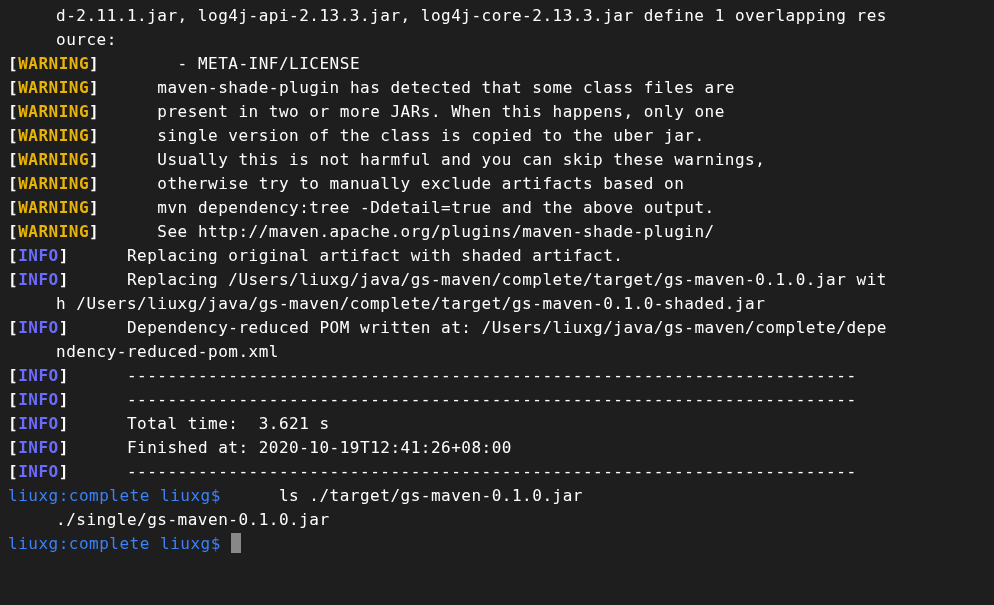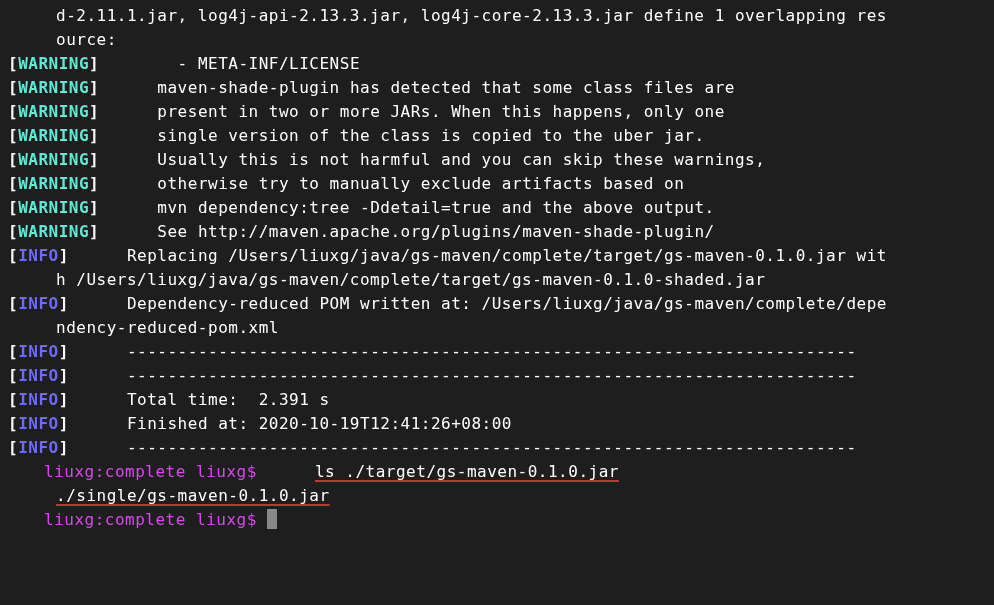--- a/index.html
+++ b/index.html
@@ -21,72 +21,71 @@
     }
     .line {
       white-space: pre-wrap;
       word-break: break-all;
     }
     .bracket {
       color: #ffffff;
       font-weight: bold;
     }
     .warning {
-      color: #5eead4;
+      color: #eab308;
       font-weight: bold;
     }
     .info {
       color: #6b6bff;
       font-weight: bold;
     }
     .text {
       color: #ffffff;
       margin-left: 48px;
     }
     .success {
       color: #4ec94e;
       font-weight: bold;
     }
     .underline {
-      text-decoration: underline;
       text-decoration-color: #cc3333;
       text-decoration-thickness: 2px;
       text-underline-offset: 3px;
     }
     .cursor {
       background: #888888;
       display: inline-block;
       width: 10px;
       height: 20px;
       vertical-align: text-bottom;
     }
     .prompt {
-      color: #d946ef;
-      margin-left: 36px;
+      color: #3b82f6;
     }
   </style>
 </head>
 <body>
 
 <div>
   <div class="line"><span class="text">d-2.11.1.jar, log4j-api-2.13.3.jar, log4j-core-2.13.3.jar define 1 overlapping res</span></div>
   <div class="line"><span class="text">ource:</span></div>
   <div class="line"><span class="bracket">[</span><span class="warning">WARNING</span><span class="bracket">]</span><span class="text">   - META-INF/LICENSE</span></div>
   <div class="line"><span class="bracket">[</span><span class="warning">WARNING</span><span class="bracket">]</span><span class="text"> maven-shade-plugin has detected that some class files are</span></div>
   <div class="line"><span class="bracket">[</span><span class="warning">WARNING</span><span class="bracket">]</span><span class="text"> present in two or more JARs. When this happens, only one</span></div>
   <div class="line"><span class="bracket">[</span><span class="warning">WARNING</span><span class="bracket">]</span><span class="text"> single version of the class is copied to the uber jar.</span></div>
   <div class="line"><span class="bracket">[</span><span class="warning">WARNING</span><span class="bracket">]</span><span class="text"> Usually this is not harmful and you can skip these warnings,</span></div>
   <div class="line"><span class="bracket">[</span><span class="warning">WARNING</span><span class="bracket">]</span><span class="text"> otherwise try to manually exclude artifacts based on</span></div>
   <div class="line"><span class="bracket">[</span><span class="warning">WARNING</span><span class="bracket">]</span><span class="text"> mvn dependency:tree -Ddetail=true and the above output.</span></div>
   <div class="line"><span class="bracket">[</span><span class="warning">WARNING</span><span class="bracket">]</span><span class="text"> See http://maven.apache.org/plugins/maven-shade-plugin/</span></div>
+  <div class="line"><span class="bracket">[</span><span class="info">INFO</span><span class="bracket">]</span><span class="text"> Replacing original artifact with shaded artifact.</span></div>
   <div class="line"><span class="bracket">[</span><span class="info">INFO</span><span class="bracket">]</span><span class="text"> Replacing /Users/liuxg/java/gs-maven/complete/target/gs-maven-0.1.0.jar wit</span></div>
   <div class="line"><span class="text">h /Users/liuxg/java/gs-maven/complete/target/gs-maven-0.1.0-shaded.jar</span></div>
   <div class="line"><span class="bracket">[</span><span class="info">INFO</span><span class="bracket">]</span><span class="text"> Dependency-reduced POM written at: /Users/liuxg/java/gs-maven/complete/depe</span></div>
   <div class="line"><span class="text">ndency-reduced-pom.xml</span></div>
   <div class="line"><span class="bracket">[</span><span class="info">INFO</span><span class="bracket">]</span><span class="text"> ------------------------------------------------------------------------</span></div>
   <div class="line"><span class="bracket">[</span><span class="info">INFO</span><span class="bracket">]</span><span class="text"> ------------------------------------------------------------------------</span></div>
-  <div class="line"><span class="bracket">[</span><span class="info">INFO</span><span class="bracket">]</span><span class="text"> Total time:  2.391 s</span></div>
+  <div class="line"><span class="bracket">[</span><span class="info">INFO</span><span class="bracket">]</span><span class="text"> Total time:  3.621 s</span></div>
   <div class="line"><span class="bracket">[</span><span class="info">INFO</span><span class="bracket">]</span><span class="text"> Finished at: 2020-10-19T12:41:26+08:00</span></div>
   <div class="line"><span class="bracket">[</span><span class="info">INFO</span><span class="bracket">]</span><span class="text"> ------------------------------------------------------------------------</span></div>
   <div class="line"><span class="prompt">liuxg:complete liuxg$ </span><span class="text underline">ls ./target/gs-maven-0.1.0.jar</span></div>
   <div class="line"><span class="text underline">./single/gs-maven-0.1.0.jar</span></div>
   <div class="line"><span class="prompt">liuxg:complete liuxg$ </span><span class="cursor"></span></div>
 </div>
 
 </body></html>

